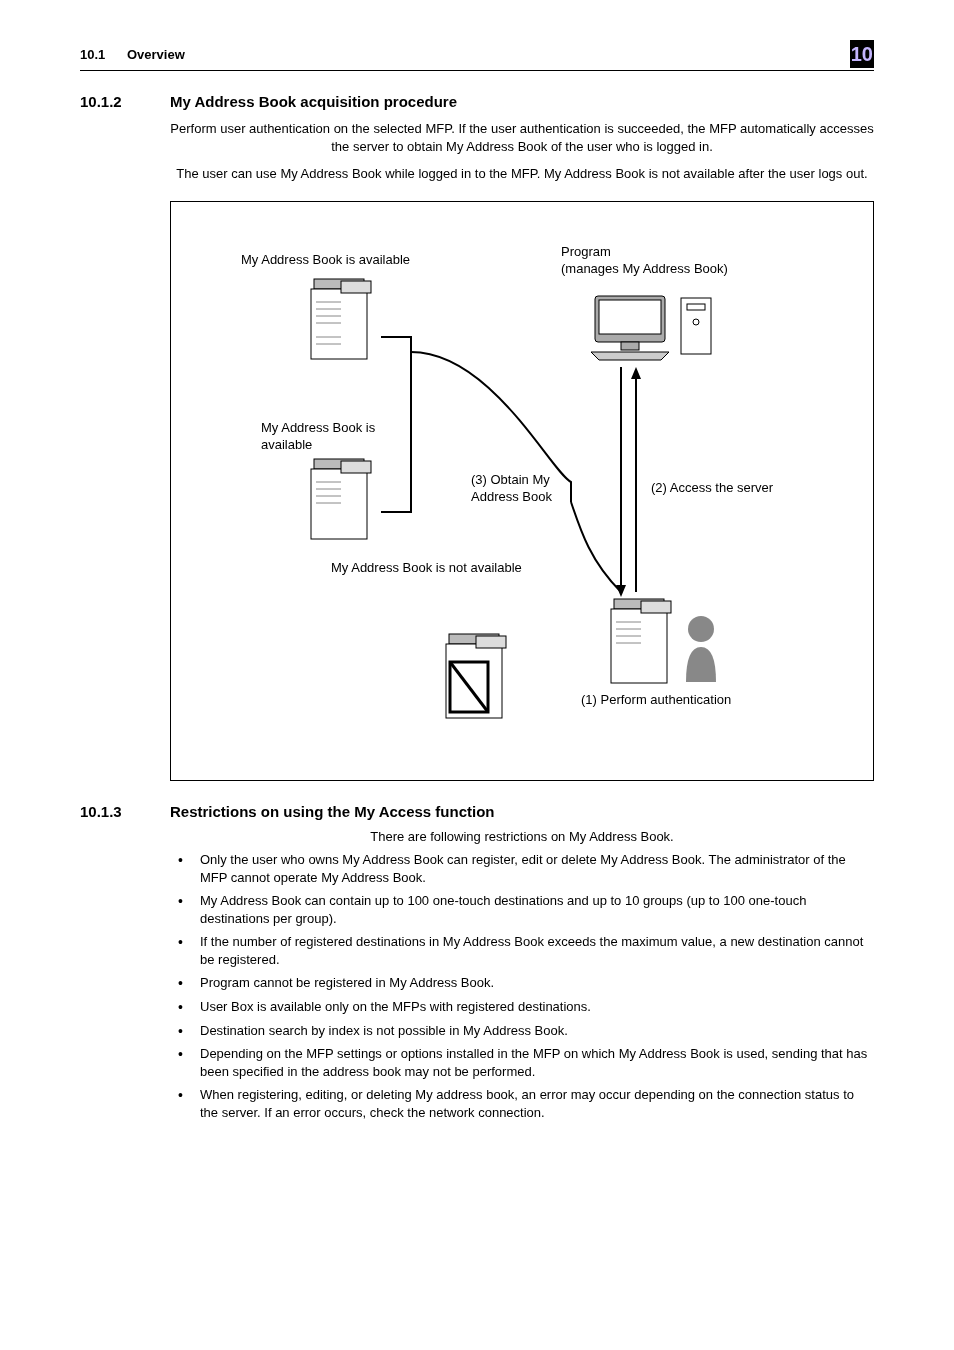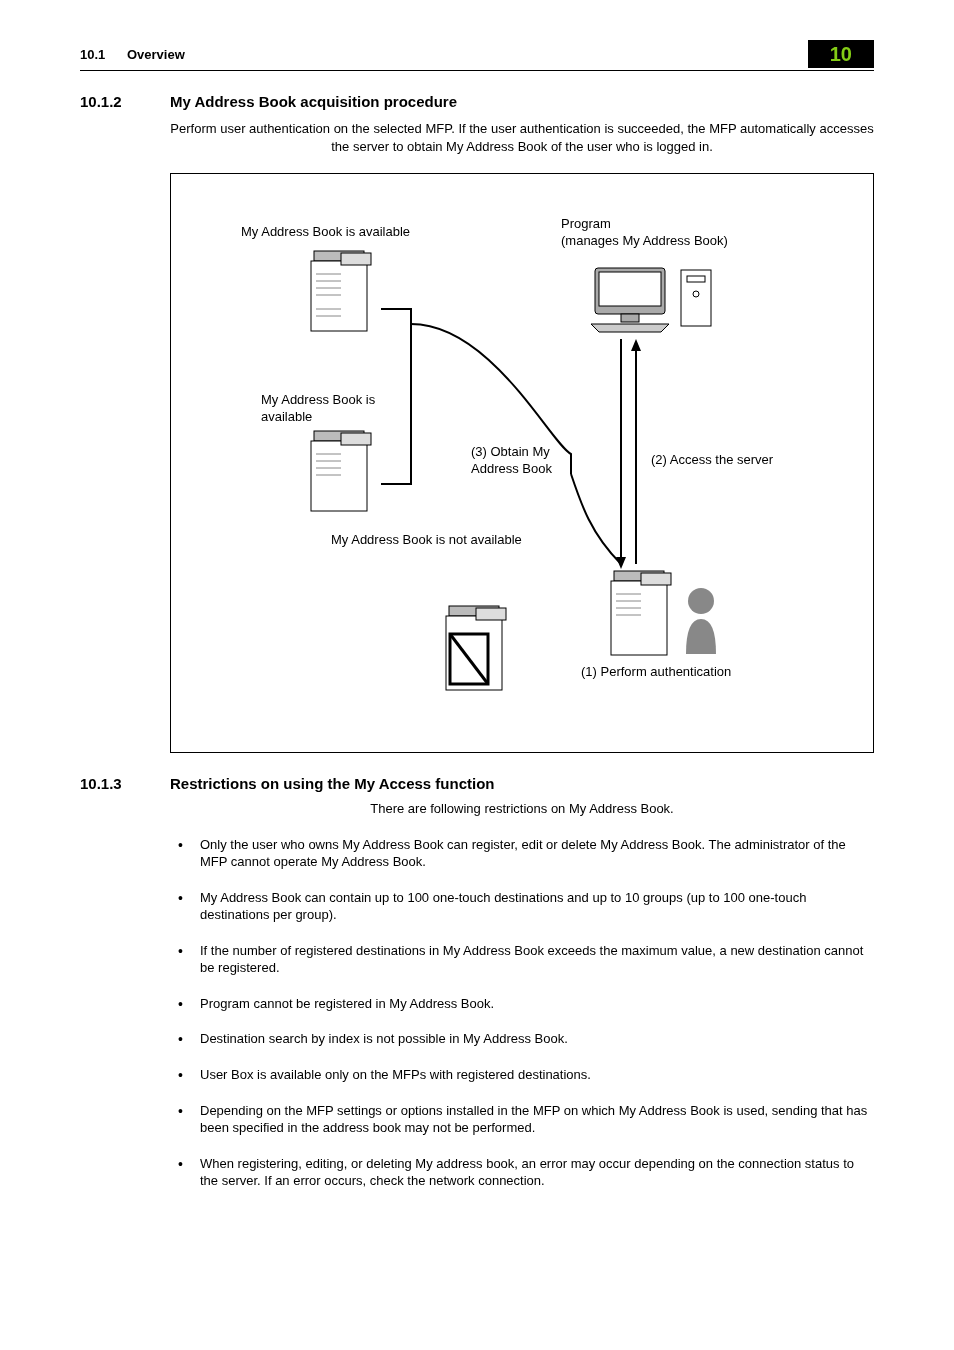--- a/index.html
+++ b/index.html
@@ -23,24 +23,24 @@
     margin-bottom: 20px;
   }
   .header-left {
     font-weight: bold;
     font-size: 13px;
     flex: 1;
   }
   .header-left .num { margin-right: 18px; }
   .header-box {
     background: #000;
-    color: #84cc16;
+    color: #c4b5fd;
     font-weight: bold;
     font-size: 20px;
-    padding: 2px 22px;
+    padding: 2px 1px;
     line-height: 1.2;
   }
   .section-row {
     display: flex;
     align-items: flex-start;
     margin-top: 22px;
   }
   .section-num {
     width: 90px;
     font-weight: bold;
@@ -65,21 +65,21 @@
   }
   .dlabel { position: absolute; font-size: 13px; line-height: 1.3; }
   .bullets {
     margin: 6px 0 0 90px;
     padding: 0;
     list-style: none;
   }
   .bullets li {
     position: relative;
     padding-left: 30px;
-    margin-top: 18px;
+    margin-top: 6px;
     line-height: 1.35;
   }
   .bullets li::before {
     content: "\2022";
     position: absolute;
     left: 8px;
     top: 0;
     font-size: 14px;
   }
   .svg-mfp { position: absolute; }
@@ -97,20 +97,21 @@
     </div>
     <div class="header-box">10</div>
   </div>
 
   <div class="section-row">
     <div class="section-num">10.1.2</div>
     <div class="section-title">My Address Book acquisition procedure</div>
   </div>
   <div class="body-indent">
     <div class="para">Perform user authentication on the selected MFP. If the user authentication is succeeded, the MFP automatically accesses the server to obtain My Address Book of the user who is logged in.</div>
+    <div class="para">The user can use My Address Book while logged in to the MFP. My Address Book is not available after the user logs out.</div>
   </div>
 
   <div class="diagram-box">
 
     <div class="dlabel" style="left:70px; top:50px;">My Address Book is available</div>
     <div class="dlabel" style="left:390px; top:42px;">
       <span>Program</span><br>
       <span>(manages My Address Book)</span>
     </div>
 
@@ -201,18 +202,18 @@
   <div class="section-row">
     <div class="section-num">10.1.3</div>
     <div class="section-title">Restrictions on using the My Access function</div>
   </div>
   <div class="body-indent">There are following restrictions on My Address Book.</div>
   <ul class="bullets">
     <li>Only the user who owns My Address Book can register, edit or delete My Address Book. The administrator of the MFP cannot operate My Address Book.</li>
     <li>My Address Book can contain up to 100 one-touch destinations and up to 10 groups (up to 100 one-touch destinations per group).</li>
     <li>If the number of registered destinations in My Address Book exceeds the maximum value, a new destination cannot be registered.</li>
     <li>Program cannot be registered in My Address Book.</li>
+    <li>User Box is available only on the MFPs with registered destinations.</li>
     <li>Destination search by index is not possible in My Address Book.</li>
-    <li>User Box is available only on the MFPs with registered destinations.</li>
     <li>Depending on the MFP settings or options installed in the MFP on which My Address Book is used, sending that has been specified in the address book may not be performed.</li>
     <li>When registering, editing, or deleting My address book, an error may occur depending on the connection status to the server. If an error occurs, check the network connection.</li>
   </ul>
 </div>
 
 </body></html>

